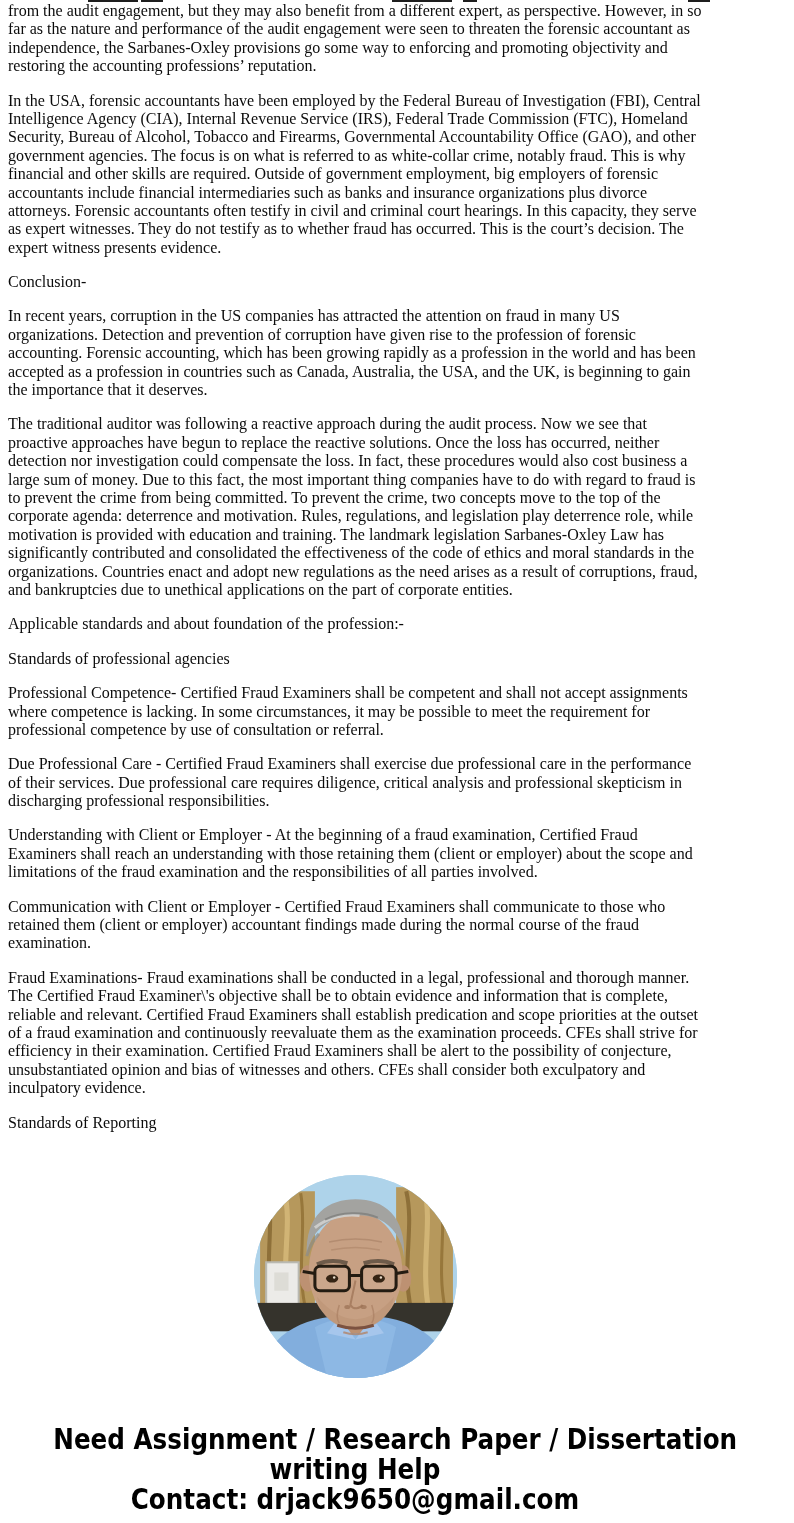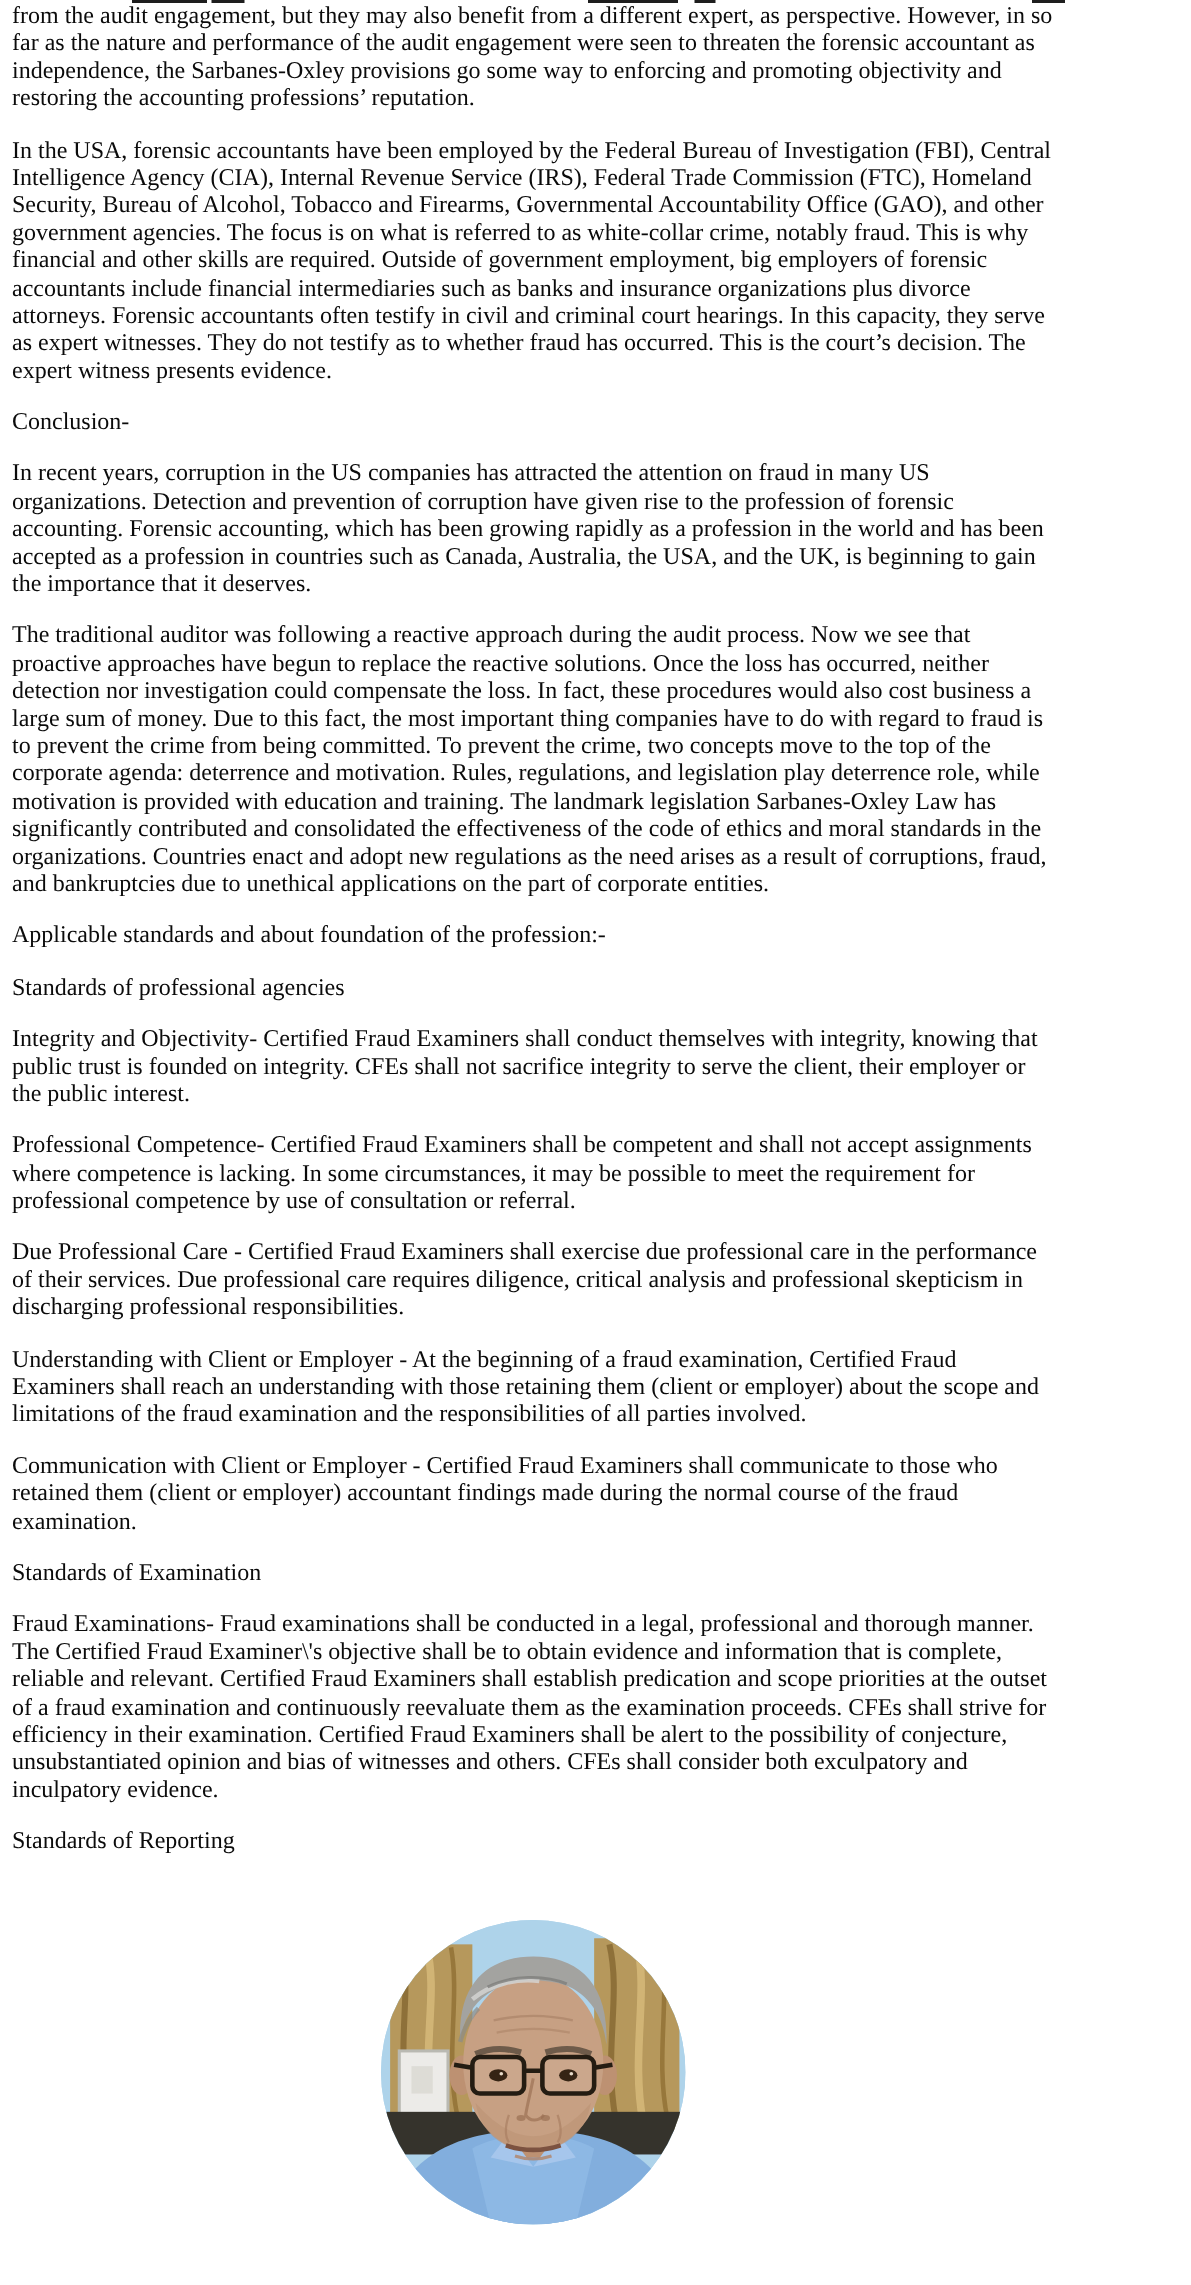--- a/index.html
+++ b/index.html
@@ -80,26 +80,24 @@
   </div>
 
   <div class="article">
     <p class="first">from the audit engagement, but they may also benefit from a different expert, as perspective. However, in so far as the nature and performance of the audit engagement were seen to threaten the forensic accountant as independence, the Sarbanes-Oxley provisions go some way to enforcing and promoting objectivity and restoring the accounting professions’ reputation.</p>
     <p>In the USA, forensic accountants have been employed by the Federal Bureau of Investigation (FBI), Central Intelligence Agency (CIA), Internal Revenue Service (IRS), Federal Trade Commission (FTC), Homeland Security, Bureau of Alcohol, Tobacco and Firearms, Governmental Accountability Office (GAO), and other government agencies. The focus is on what is referred to as white-collar crime, notably fraud. This is why financial and other skills are required. Outside of government employment, big employers of forensic accountants include financial intermediaries such as banks and insurance organizations plus divorce attorneys. Forensic accountants often testify in civil and criminal court hearings. In this capacity, they serve as expert witnesses. They do not testify as to whether fraud has occurred. This is the court’s decision. The expert witness presents evidence.</p>
     <p>Conclusion-</p>
     <p>In recent years, corruption in the US companies has attracted the attention on fraud in many US organizations. Detection and prevention of corruption have given rise to the profession of forensic accounting. Forensic accounting, which has been growing rapidly as a profession in the world and has been accepted as a profession in countries such as Canada, Australia, the USA, and the UK, is beginning to gain the importance that it deserves.</p>
     <p>The traditional auditor was following a reactive approach during the audit process. Now we see that proactive approaches have begun to replace the reactive solutions. Once the loss has occurred, neither detection nor investigation could compensate the loss. In fact, these procedures would also cost business a large sum of money. Due to this fact, the most important thing companies have to do with regard to fraud is to prevent the crime from being committed. To prevent the crime, two concepts move to the top of the corporate agenda: deterrence and motivation. Rules, regulations, and legislation play deterrence role, while motivation is provided with education and training. The landmark legislation Sarbanes-Oxley Law has significantly contributed and consolidated the effectiveness of the code of ethics and moral standards in the organizations. Countries enact and adopt new regulations as the need arises as a result of corruptions, fraud, and bankruptcies due to unethical applications on the part of corporate entities.</p>
     <p>Applicable standards and about foundation of the profession:-</p>
     <p>Standards of professional agencies</p>
-    <p>Integrity and Objectivity- Certified Fraud Examiners shall conduct themselves with integrity, knowing that public trust is founded on integrity. CFEs shall not sacrifice integrity to serve the client, their employer or the public interest.</p>
     <p>Professional Competence- Certified Fraud Examiners shall be competent and shall not accept assignments where competence is lacking. In some circumstances, it may be possible to meet the requirement for professional competence by use of consultation or referral.</p>
     <p>Due Professional Care - Certified Fraud Examiners shall exercise due professional care in the performance of their services. Due professional care requires diligence, critical analysis and professional skepticism in discharging professional responsibilities.</p>
     <p>Understanding with Client or Employer - At the beginning of a fraud examination, Certified Fraud Examiners shall reach an understanding with those retaining them (client or employer) about the scope and limitations of the fraud examination and the responsibilities of all parties involved.</p>
     <p>Communication with Client or Employer - Certified Fraud Examiners shall communicate to those who retained them (client or employer) accountant findings made during the normal course of the fraud examination.</p>
-    <p>Standards of Examination</p>
     <p>Fraud Examinations- Fraud examinations shall be conducted in a legal, professional and thorough manner. The Certified Fraud Examiner\'s objective shall be to obtain evidence and information that is complete, reliable and relevant. Certified Fraud Examiners shall establish predication and scope priorities at the outset of a fraud examination and continuously reevaluate them as the examination proceeds. CFEs shall strive for efficiency in their examination. Certified Fraud Examiners shall be alert to the possibility of conjecture, unsubstantiated opinion and bias of witnesses and others. CFEs shall consider both exculpatory and inculpatory evidence.</p>
     <p>Standards of Reporting</p>
   </div>
 
   <div class="avatar-wrap">
     <svg viewBox="0 0 200 200" xmlns="http://www.w3.org/2000/svg">
 
       <rect x="0" y="0" width="200" height="200" fill="#aed3ea"></rect>
 
       <rect x="6" y="16" width="54" height="120" fill="#b6985c"></rect>
@@ -159,14 +157,19 @@
       <ellipse cx="108" cy="130" rx="3" ry="2" fill="#9a6f52" opacity="0.7"></ellipse>
 
       <path d="M84,128 Q80,140 84,146" stroke="#a97f62" stroke-width="1.5" fill="none" opacity="0.7"></path>
       <path d="M116,128 Q120,140 116,146" stroke="#a97f62" stroke-width="1.5" fill="none" opacity="0.7"></path>
 
       <path d="M82,148 Q100,154 118,148" stroke="#7c5240" stroke-width="3" fill="none"></path>
       <path d="M88,155 Q100,159 112,155" stroke="#b28368" stroke-width="2" fill="none" opacity="0.8"></path>
     </svg>
   </div>
 
+  <div class="footer">
+    <span class="squeeze">Need Assignment / Research Paper / Dissertation</span>
+    <span class="squeeze">writing Help</span>
+    <span class="squeeze">Contact: drjack9650@gmail.com</span>
+  </div>
 
 </div>
 
 </body></html>

